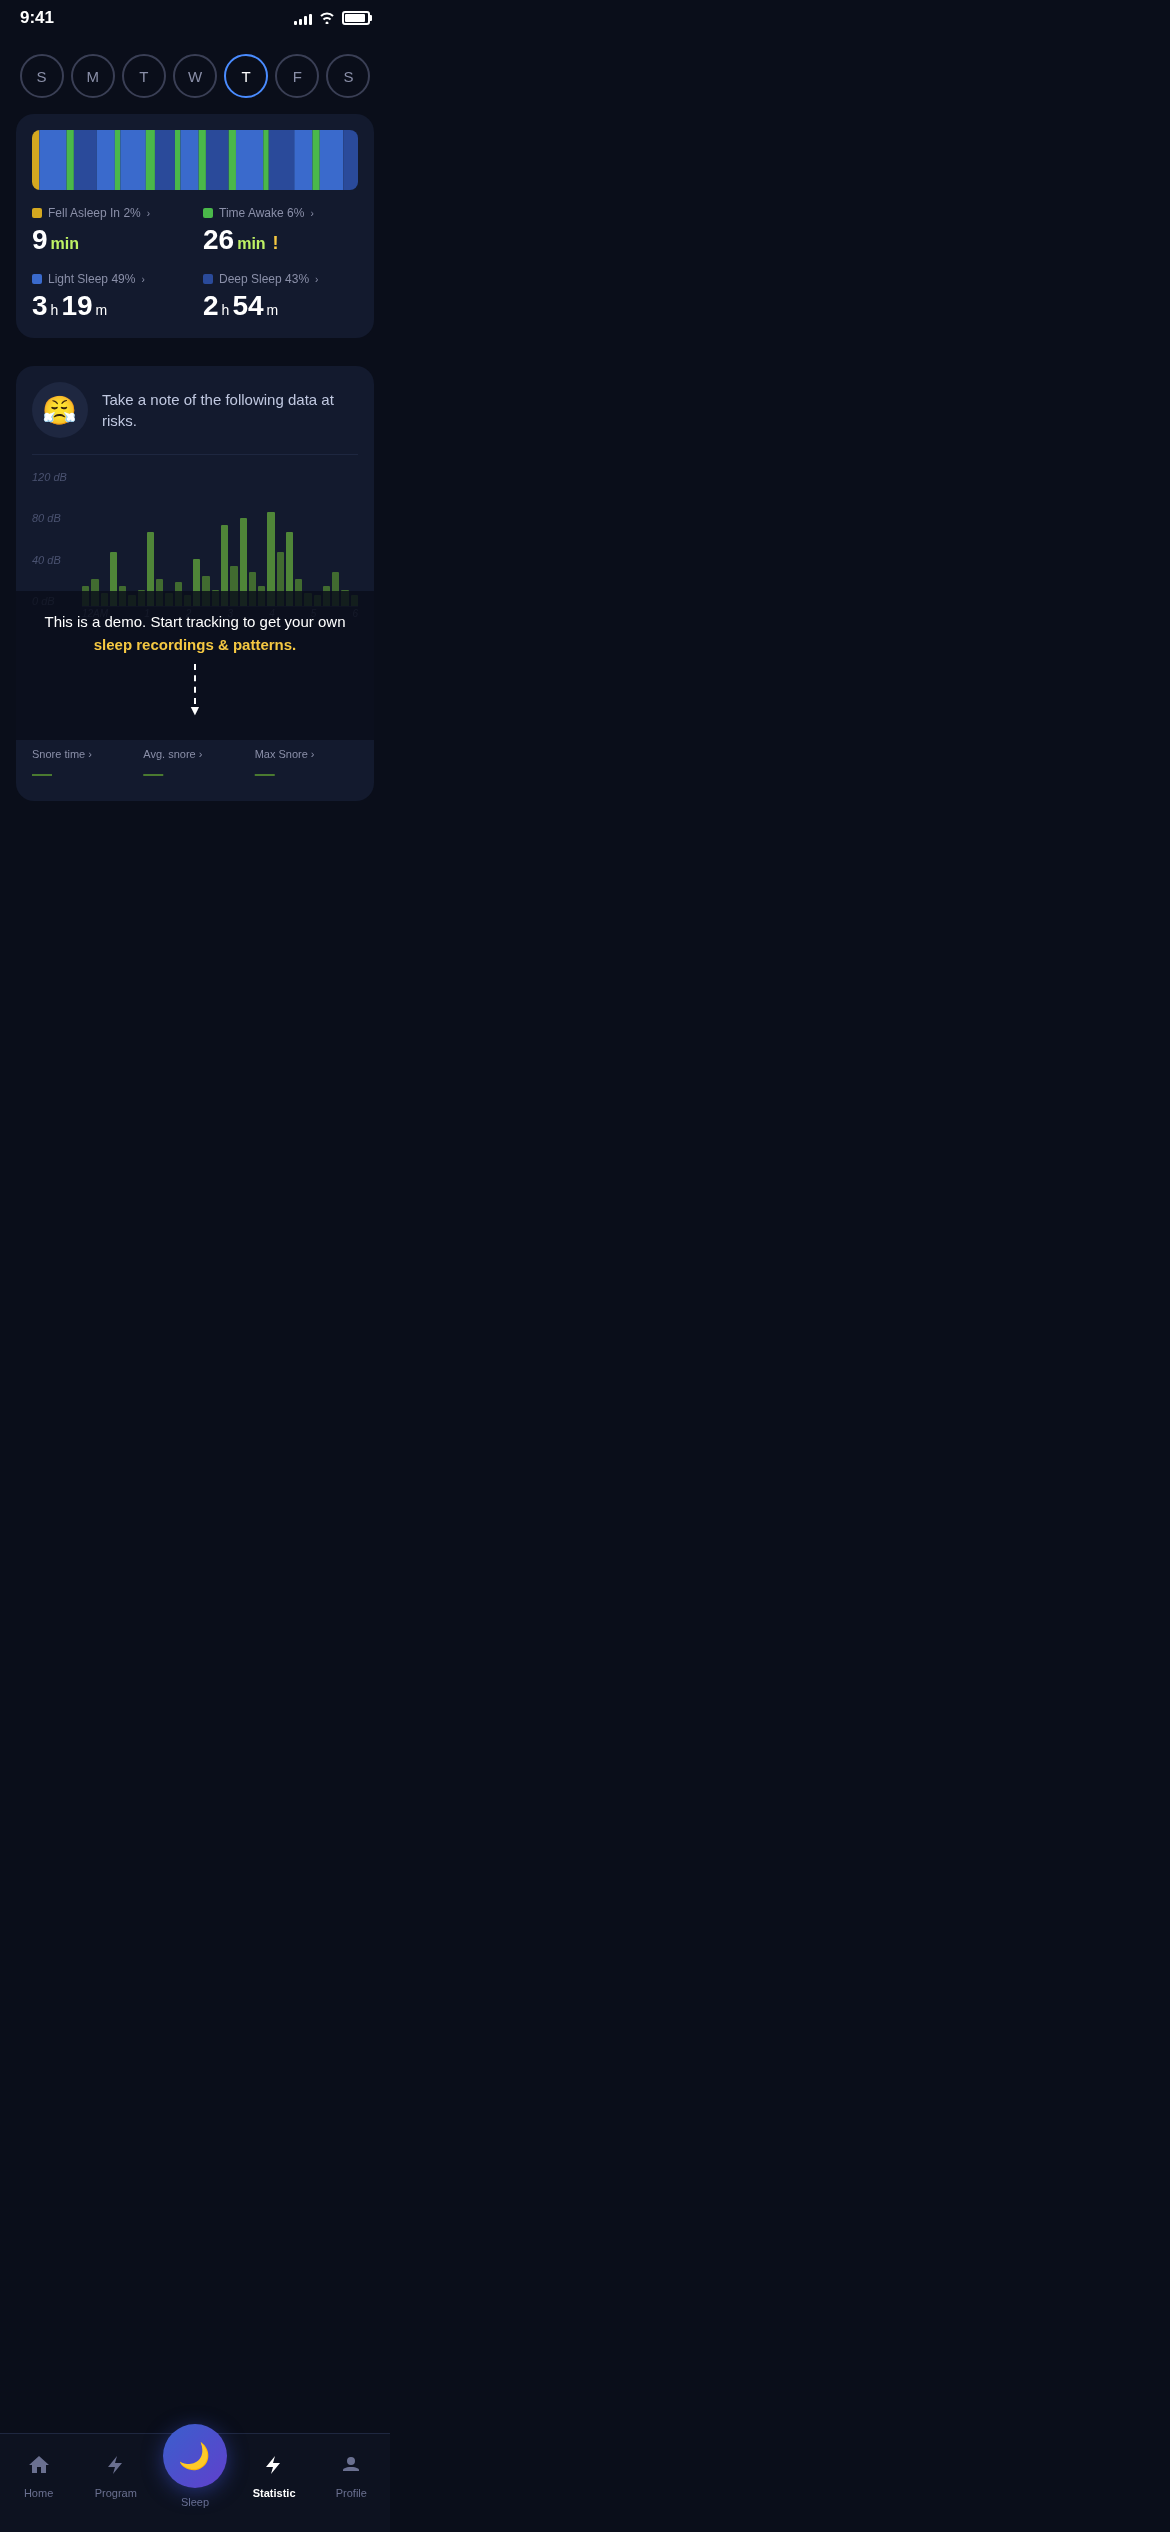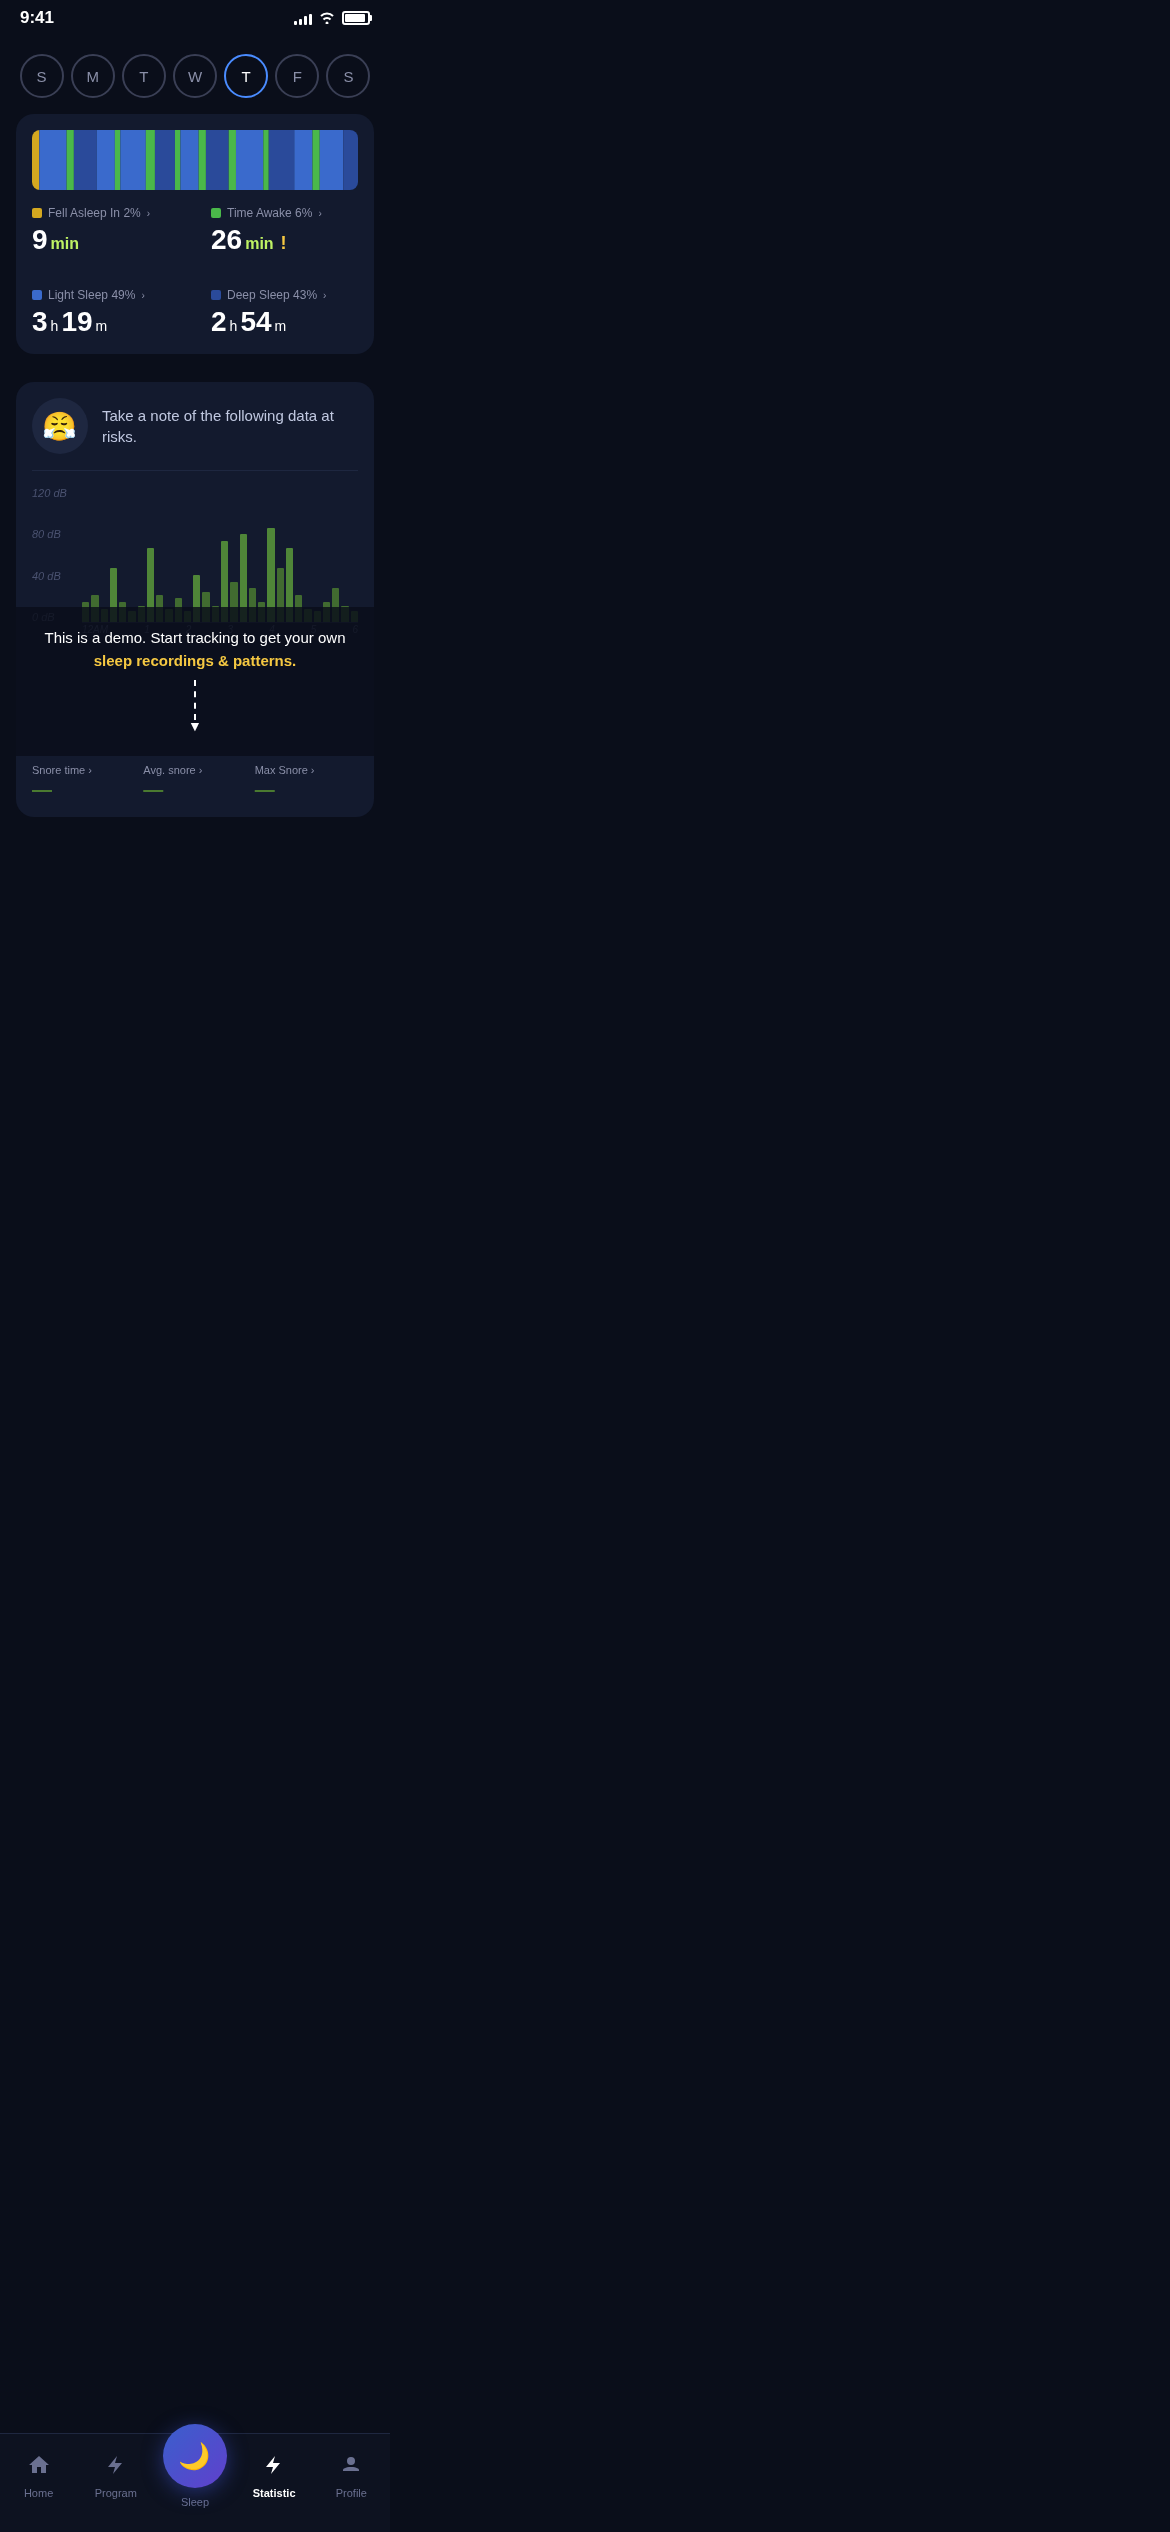--- a/index.html
+++ b/index.html
@@ -115,21 +115,21 @@
       border-radius: 8px;
       overflow: hidden;
       display: flex;
       margin-bottom: 16px;
     }
 
     
     .sleep-stats {
       display: grid;
       grid-template-columns: 1fr 1fr;
-      gap: 32px;
+      gap: 16px;
     }
     .sleep-stat-item {}
     .sleep-stat-label {
       display: flex;
       align-items: center;
       gap: 6px;
       font-size: 12px;
       color: #8a8fa8;
       margin-bottom: 4px;
       cursor: pointer;

